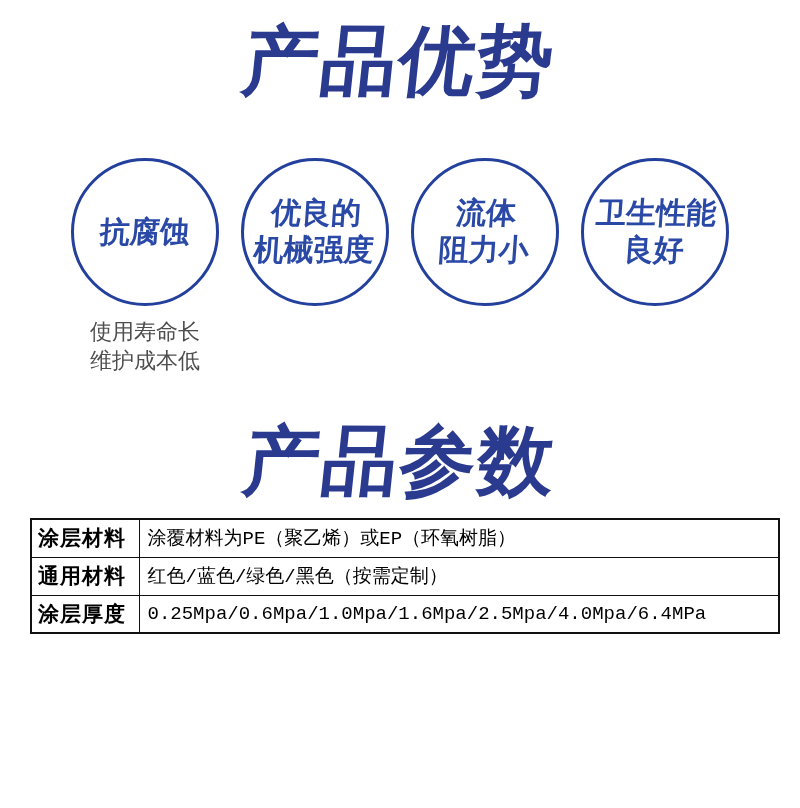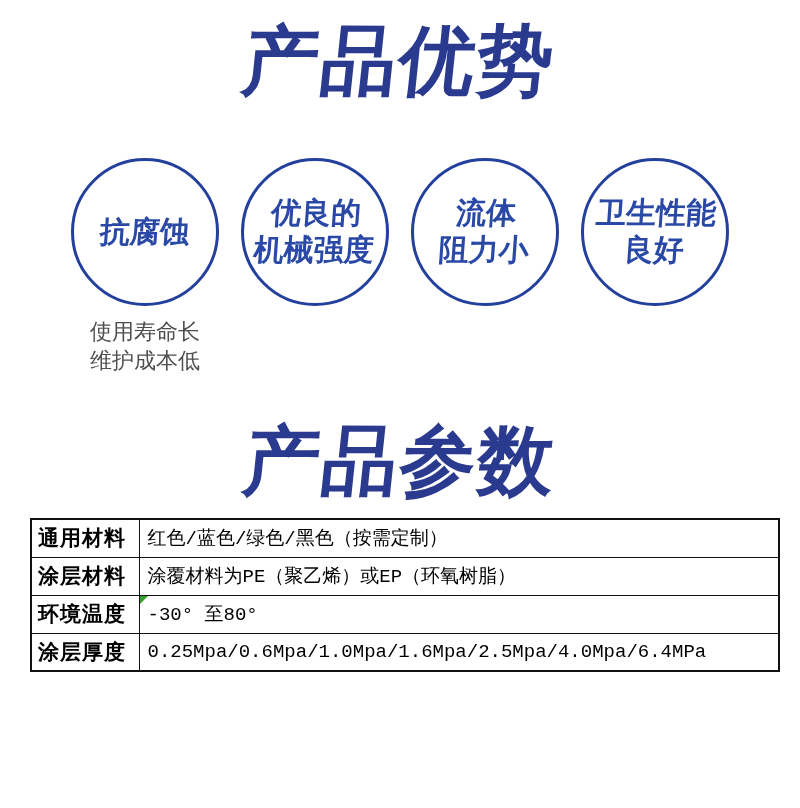--- a/index.html
+++ b/index.html
@@ -113,32 +113,26 @@
       </div>
     </div>
 
   </div>
 
   <h1 class="big-title title-parameters">产品参数</h1>
 
   <table class="params">
     <tbody>
       <tr>
-        <td class="cell-label">通用材料</td>
-        <td class="cell-value">红色/蓝色/绿色/黑色（按需定制）</td>
-      </tr>
-      <tr>
         <td class="cell-label">涂层材料</td>
         <td class="cell-value">涂覆材料为PE（聚乙烯）或EP（环氧树脂）</td>
       </tr>
       <tr>
-        <td class="cell-label">环境温度</td>
-        <td class="cell-value">
-          <span class="corner-marker"></span><span>-30° 至80°</span>
-        </td>
+        <td class="cell-label">通用材料</td>
+        <td class="cell-value">红色/蓝色/绿色/黑色（按需定制）</td>
       </tr>
       <tr>
         <td class="cell-label">涂层厚度</td>
         <td class="cell-value">0.25Mpa/0.6Mpa/1.0Mpa/1.6Mpa/2.5Mpa/4.0Mpa/6.4MPa</td>
       </tr>
     </tbody>
   </table>
 
 </div>
 

